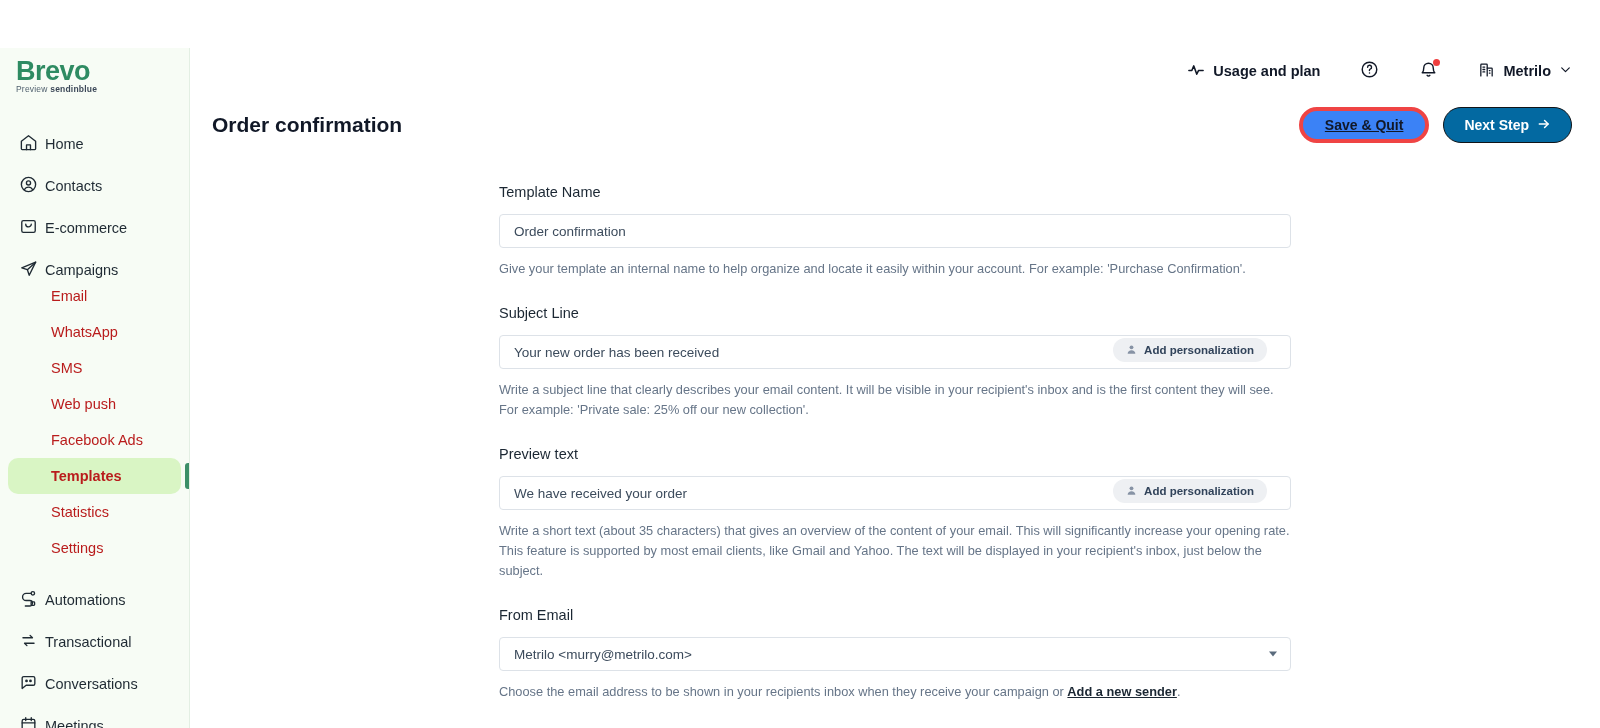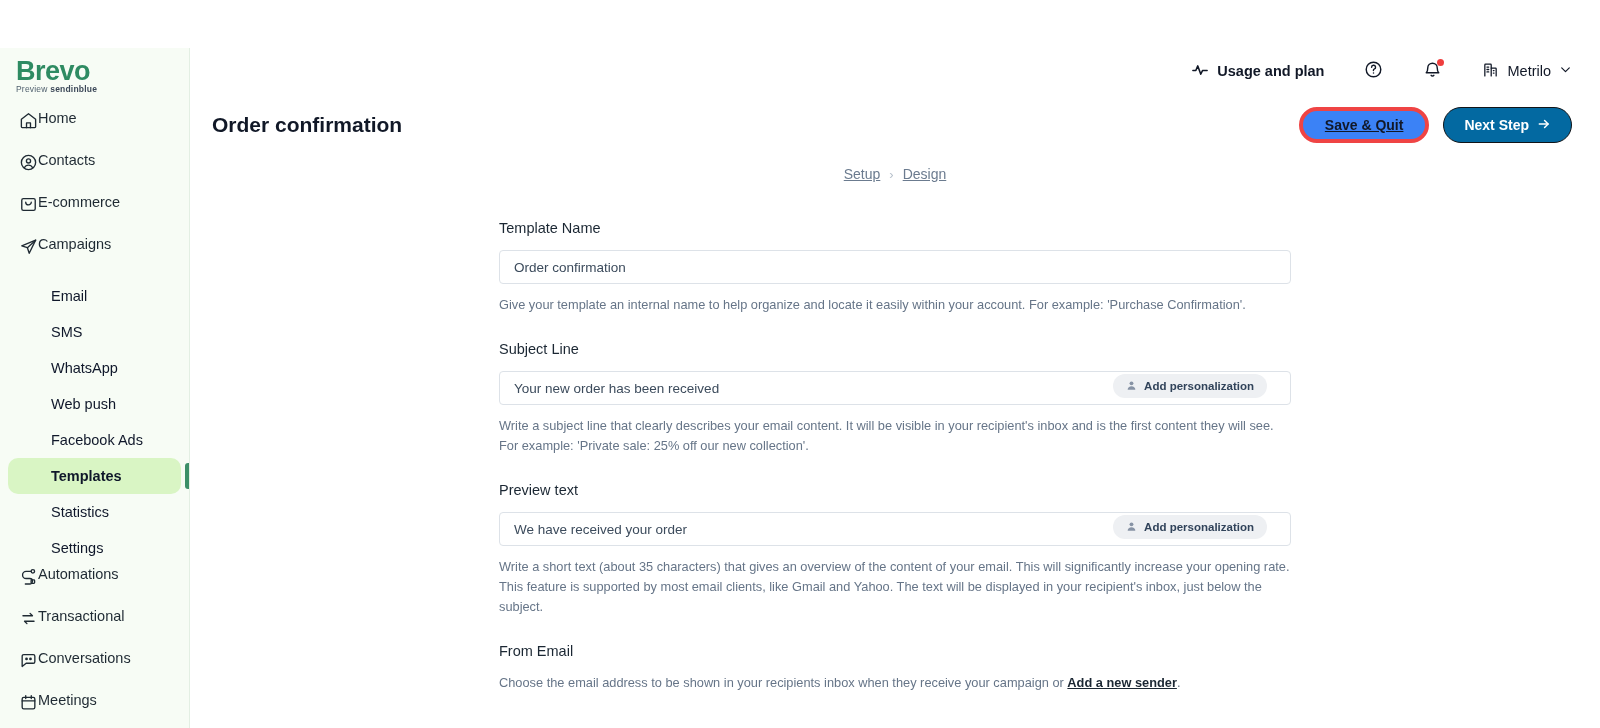--- a/index.html
+++ b/index.html
@@ -26,33 +26,33 @@
     color: #2e8b62; letter-spacing: -0.5px;
   }
   .logo-sub {
     font-size: 8.5px; color: #3c4858; letter-spacing: .2px;
     margin-top: -2px; font-weight: 600;
   }
   .logo-sub .pre { font-weight: 400; color: #51616f; }
 
   .nav { padding-top: 4px; }
   .nav-item {
-    display: flex; align-items: flex-start; gap: 0;
+    display: flex; align-items: flex-end; gap: 7px;
     height: 42px; margin: 0 8px; padding: 0 10px;
     border-radius: 10px;
     color: #1f2a33; font-size: 14.5px;
     cursor: pointer; position: relative;
   }
   .nav-item .ico { width: 20px; height: 20px; display: flex; align-items: center; justify-content: center; flex: 0 0 20px; }
   .nav-item .ico svg { display:block; }
   .nav-sub {
     display: flex; align-items: center;
     height: 36px; margin: 0 8px; padding: 0 10px 0 43px;
     border-radius: 10px;
-    color: #0f172a; font-size: 14.5px; cursor: pointer;
+    color: #b91c1c; font-size: 14.5px; cursor: pointer;
   }
   .nav-sub.active {
     background: #d9f5c4; font-weight: 700;
   }
   .active-bar {
     position: absolute; right: 0; width: 4px; height: 26px;
     background: #3c8f68; border-radius: 3px 0 0 3px;
   }
 
   
@@ -64,21 +64,21 @@
   }
   .top-link {
     display: flex; align-items: center; gap: 8px;
     font-size: 14.5px; font-weight: 700; color: #111827; cursor: pointer;
   }
   .top-icon { cursor: pointer; display: flex; align-items: center; position: relative; }
   .bell-dot {
     position: absolute; top: -1px; right: -2px;
     width: 7px; height: 7px; border-radius: 50%; background: #ef3e3e;
   }
-  .account { display: flex; align-items: center; gap: 8px; cursor: pointer; font-size: 14.5px; font-weight: 400; color: #111827; }
+  .account { display: flex; align-items: center; gap: 8px; cursor: pointer; font-size: 14.5px; font-weight: 700; color: #111827; }
 
   .page-head {
     display: flex; align-items: center; justify-content: space-between;
     padding: 10px 28px 0 22px; height: 52px;
   }
   .page-title { font-size: 21px; font-weight: 700; color: #111827; }
   .head-actions { display: flex; align-items: center; gap: 14px; }
   .btn {
     border-radius: 22px; font-size: 14px; font-weight: 700;
     padding: 0 22px; height: 36px; display: inline-flex;
@@ -190,24 +190,24 @@
               <path d="M10.6 13.5 21 4"></path>
             </svg>
         </span>
         <span>Campaigns</span>
       </div>
 
       <div class="nav-sub">
         <span>Email</span>
       </div>
       <div class="nav-sub">
+        <span>WhatsApp</span>
+      </div>
+      <div class="nav-sub">
         <span>SMS</span>
-      </div>
-      <div class="nav-sub">
-        <span>WhatsApp</span>
       </div>
       <div class="nav-sub">
         <span>Web push</span>
       </div>
       <div class="nav-sub">
         <span>Facebook Ads</span>
       </div>
       <div class="nav-sub active">
         <span>Templates</span>
         <span class="active-bar"></span>
@@ -324,25 +324,20 @@
           <span>
             <svg width="14" height="14" viewBox="0 0 24 24" fill="none" stroke="#ffffff" stroke-width="2.6" stroke-linecap="round" stroke-linejoin="round">
                 <path d="M4 12h15"></path>
                 <path d="M13 6l6 6-6 6"></path>
               </svg>
           </span>
         </button>
       </div>
     </div>
 
-    <div class="breadcrumb">
-      <span class="crumb">Setup</span>
-      <span class="crumb-sep">›</span>
-      <span class="crumb">Design</span>
-    </div>
 
     <div class="form">
 
       <div class="field">
         <label class="field-label">Template Name</label>
         <div class="input-wrap">
           <input class="text-input" type="text" value="Order confirmation" style="">
         </div>
         <div class="hint">Give your template an internal name to help organize and locate it easily within your account. For example: 'Purchase Confirmation'.</div>
       </div>
@@ -376,20 +371,26 @@
                 </svg>
             </span>
             <span>Add personalization</span>
           </button>
         </div>
         <div class="hint">Write a short text (about 35 characters) that gives an overview of the content of your email. This will significantly increase your opening rate. This feature is supported by most email clients, like Gmail and Yahoo. The text will be displayed in your recipient's inbox, just below the subject.</div>
       </div>
 
       <div class="field">
         <label class="field-label">From Email</label>
+        <div class="select-wrap">
+          <div class="select-input">
+            <span>Metrilo &lt;murry@metrilo.com&gt;</span>
+          </div>
+          <span class="caret"></span>
+        </div>
         <div class="hint">
           <span>Choose the email address to be shown in your recipients inbox when they receive your campaign or </span><a>Add a new sender</a><span>.</span>
         </div>
       </div>
 
     </div>
   </section>
 </div>
 
 </body></html>

